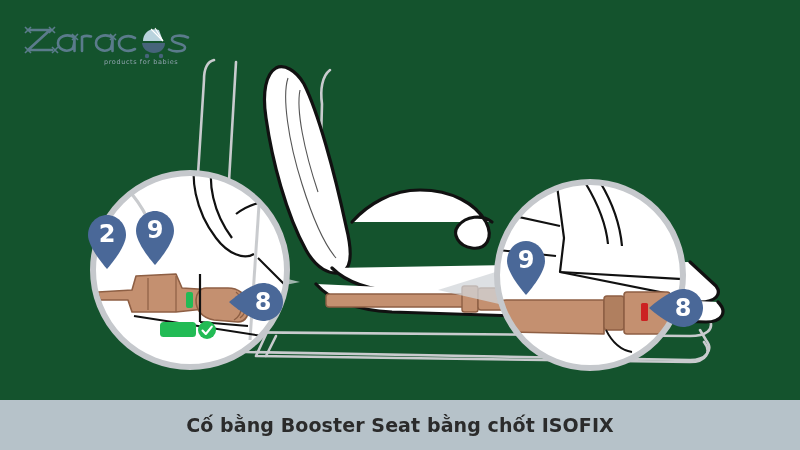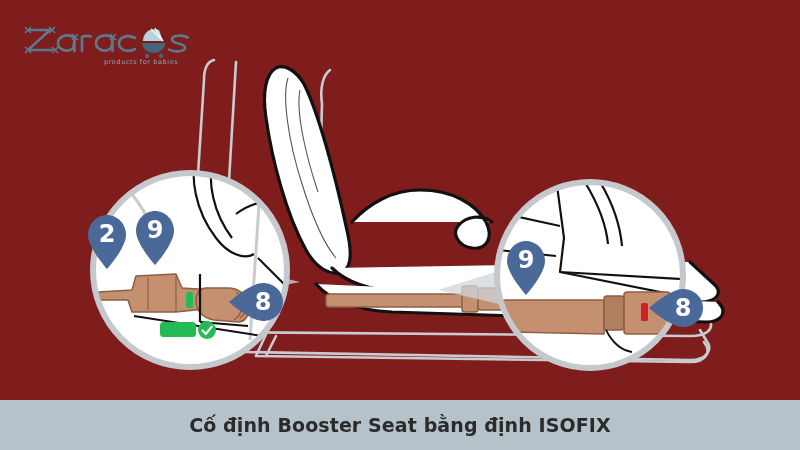--- a/index.html
+++ b/index.html
@@ -8,21 +8,21 @@
     padding: 0;
     background: #ffffff;
   }
   body {
     font-family: "Liberation Sans", sans-serif;
   }
   #stage {
     position: relative;
     width: 800px;
     height: 450px;
-    background: #7f1d1d;
+    background: #14532d;
     overflow: hidden;
   }
 
   
   #logo {
     position: absolute;
     left: 22px;
     top: 18px;
     width: 180px;
     height: 58px;
@@ -307,16 +307,16 @@
   </div>
 
   <div class="pin left-tail" style="left:648px; top:285px; width:58px; height:46px;">
     <svg viewBox="0 0 58 46" width="58" height="46">
       <path d="M1 23 C1 23, 22 4, 35 4 C46 4, 55 12.5, 55 23 C55 33.5, 46 42, 35 42 C22 42, 1 23, 1 23 Z" fill="#4a6898"></path>
     </svg>
     <div class="pin-num" style="left:14px; top:0; width:42px; height:46px; line-height:46px;">8</div>
   </div>
 
   <div id="caption-bar">
-    <div id="caption-text">Cố định Booster Seat bằng định ISOFIX</div>
+    <div id="caption-text">Cố bằng Booster Seat bằng chốt ISOFIX</div>
   </div>
 
 </div>
 
 </body></html>

